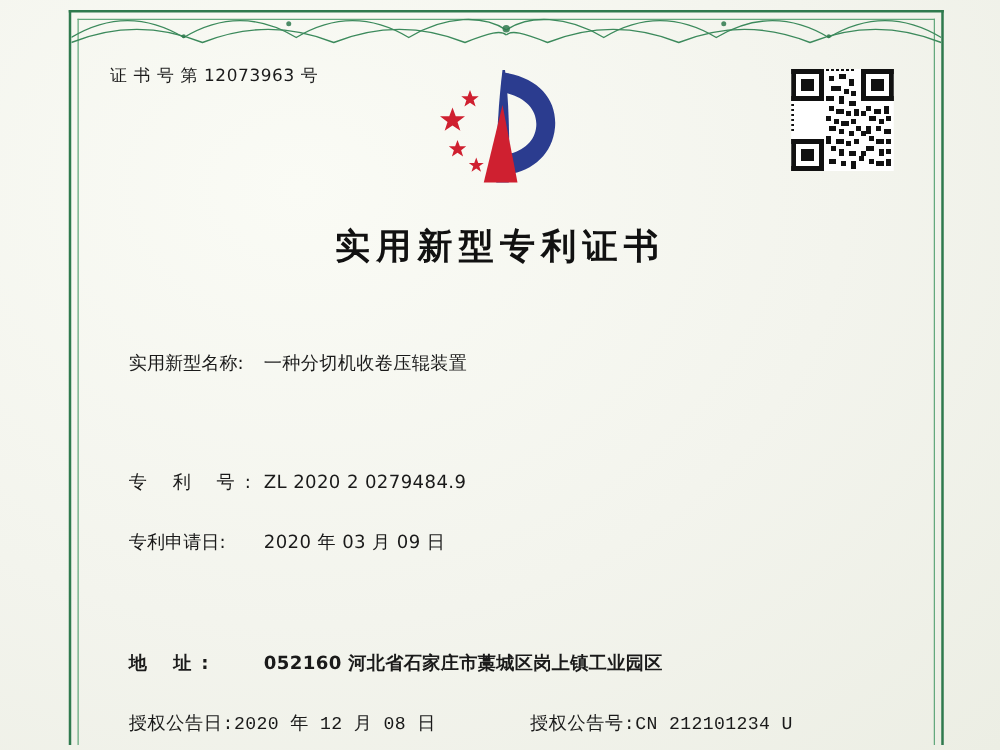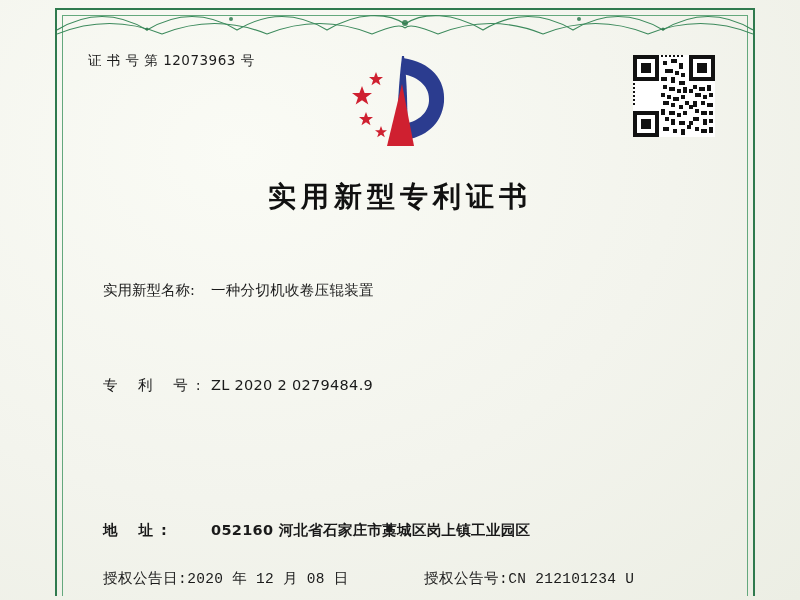--- a/index.html
+++ b/index.html
@@ -258,20 +258,23 @@
   </div>
 
   <div id="cert-title">实用新型专利证书</div>
 
   <div class="field-row" id="row-0">
     <span class="field-label">实用新型名称:</span><span class="field-value">一种分切机收卷压辊装置</span>
   </div>
   <div class="field-row" id="row-2">
     <span class="field-label spaced">专  利  号:</span><span class="field-value">ZL 2020 2 0279484.9</span>
   </div>
+  <div class="field-row" id="row-3">
+    <span class="field-label">专利申请日:</span><span class="field-value">2020 年 03 月 09 日</span>
+  </div>
   <div class="field-row" id="row-5">
     <span class="field-label spaced">地      址:</span><span class="field-value">052160 河北省石家庄市藁城区岗上镇工业园区</span>
   </div>
 
   <div id="bottom-row">
     <span class="pair">
       <span class="blabel">授权公告日:</span><span class="field-value">2020 年 12 月 08 日</span>
     </span>
     <span class="gap"></span>
     <span class="pair">

